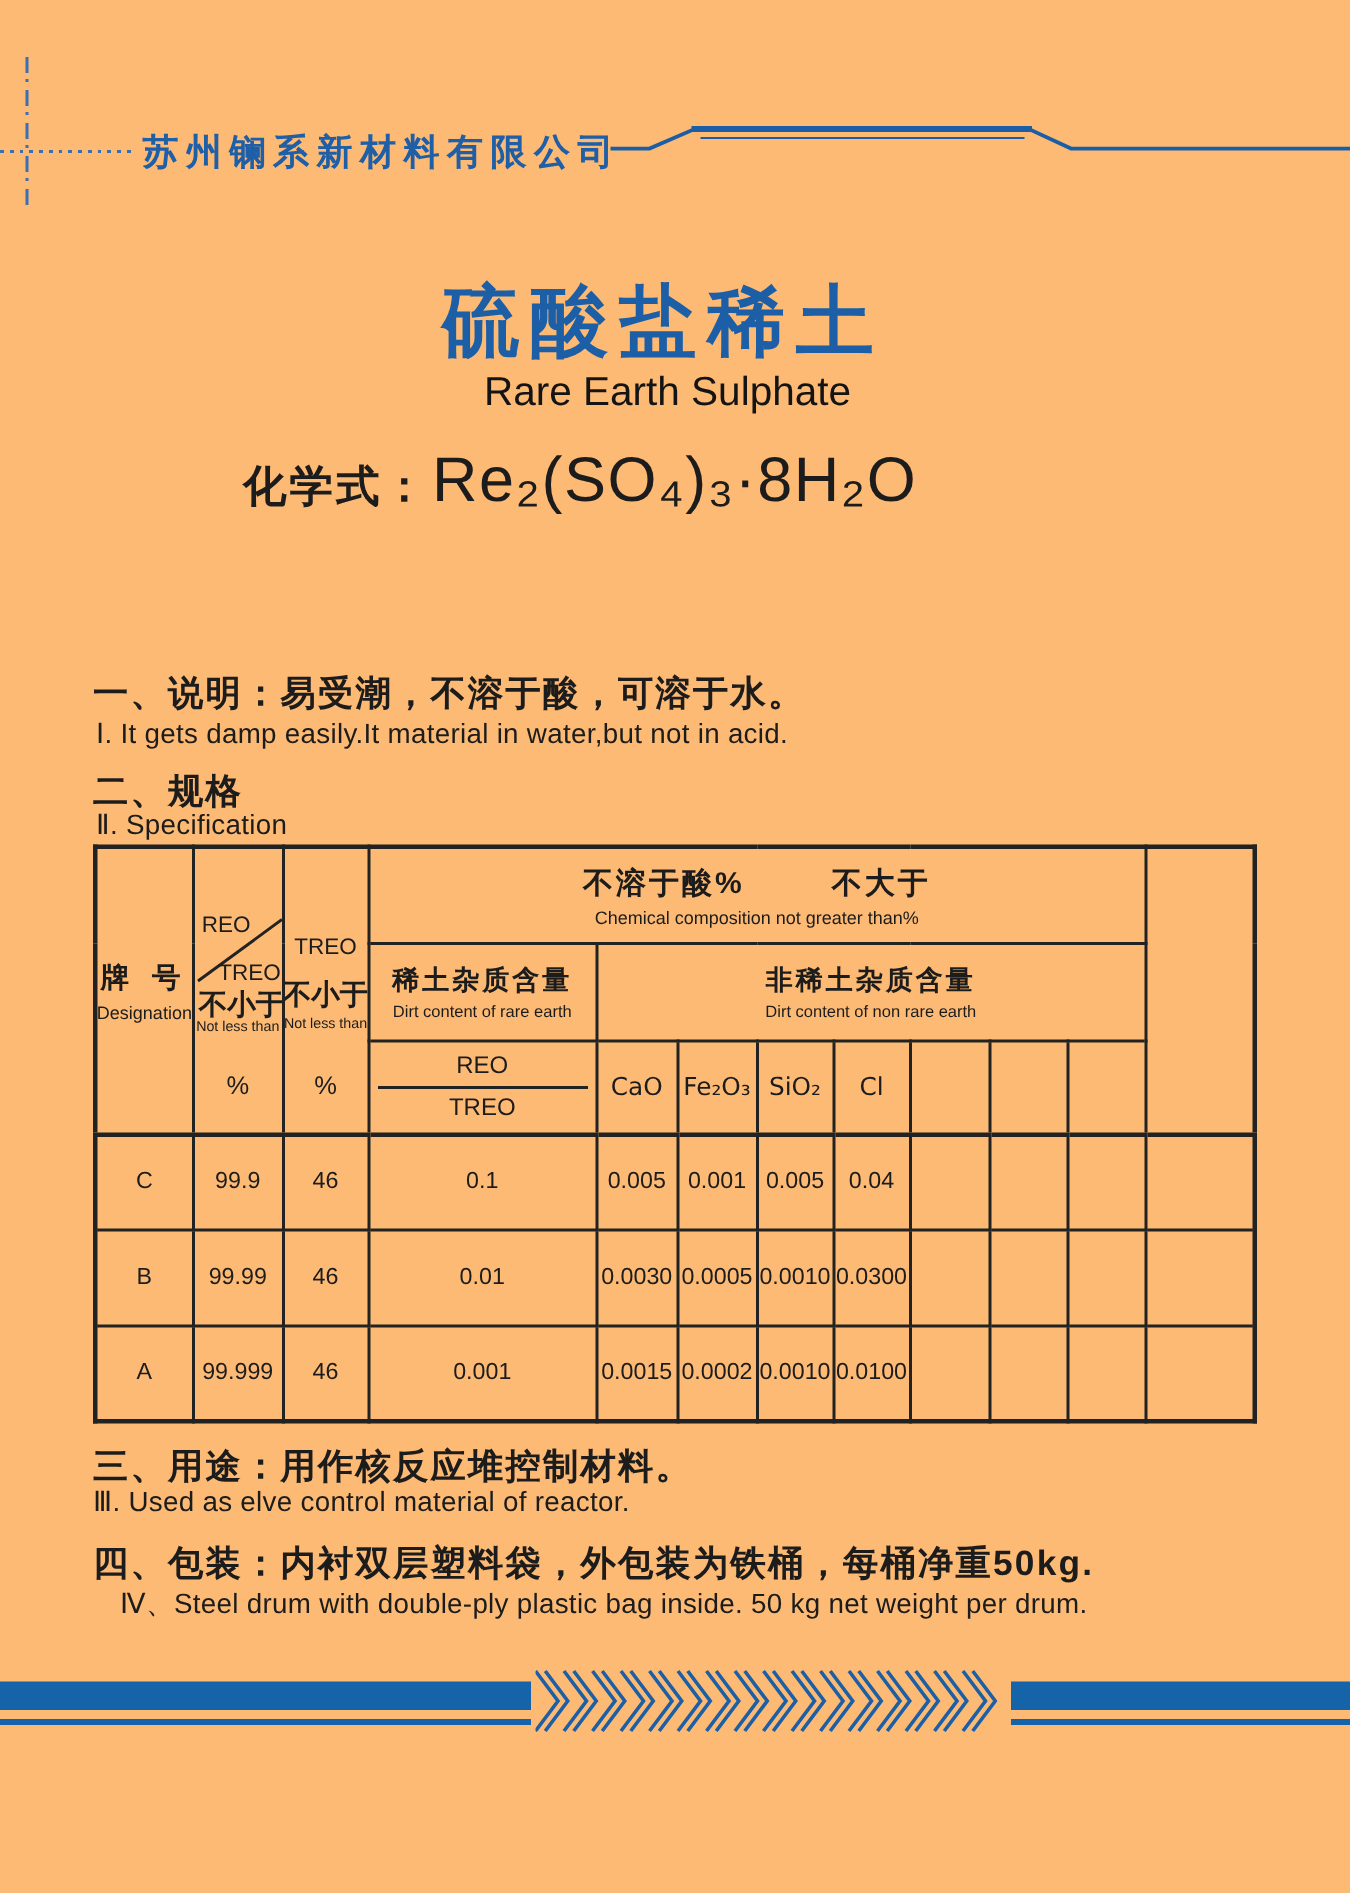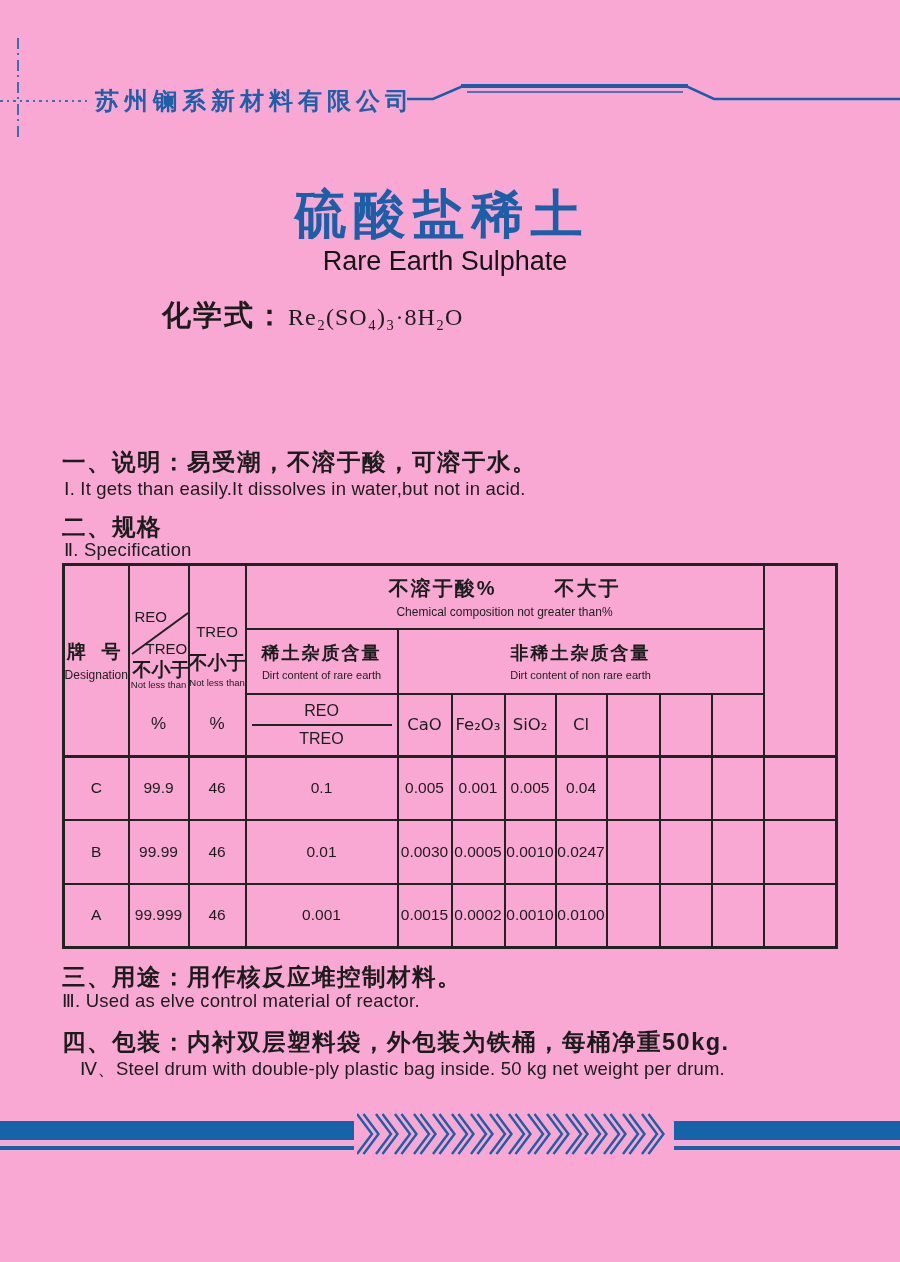--- a/index.html
+++ b/index.html
@@ -5,21 +5,21 @@
   html,body { margin:0; padding:0; }
   body {
     font-family: "Liberation Sans", "DejaVu Sans", sans-serif;
     color:#1c1c1c;
     background:#e8e8e8;
   }
   .page {
     position:relative;
     width:900px; height:1262px;
     margin:0 auto;
-    background:#f9a8d4;
+    background:#fdba74;
     overflow:hidden;
   }
   .abs { position:absolute; }
 
   
   .mark-v {
     left:17px; top:38px; width:2px; height:100px;
     background: repeating-linear-gradient(180deg,
       #3a6fb0 0 11px, transparent 11px 15px,
       #3a6fb0 15px 17px, transparent 17px 22px);
@@ -44,22 +44,22 @@
   }
   .title-en {
     left:0; top:246px; width:890px; text-align:center;
     font-size:27px; color:#141414; white-space:nowrap;
   }
   .formula-row {
     left:162px; top:296px; display:flex; align-items:baseline; white-space:nowrap;
   }
   .formula-label { font-size:29px; font-weight:bold; letter-spacing:2px; }
   .formula-value {
-    font-family:Liberation Serif, serif;
-    font-size:24px; letter-spacing:1px; margin-left:2px;
+    font-family:Liberation Sans, sans-serif;
+    font-size:42px; letter-spacing:1px; margin-left:2px;
   }
   .formula-caption { left:162px; top:341px; font-size:23px; }
 
   
   .sec-cn { font-size:23.5px; font-weight:bold; letter-spacing:1.5px; white-space:nowrap; }
   .sec-en { font-size:18.5px; letter-spacing:0.2px; white-space:nowrap; }
   .s1cn { left:62px; top:446px; }
   .s1en { left:64px; top:478px; }
   .s2cn { left:62px; top:511px; }
   .s2en { left:64px; top:539px; }
@@ -142,21 +142,21 @@
 
   <div class="abs title-en">Rare Earth Sulphate</div>
   <div class="abs title-cn">硫酸盐稀土</div>
 
   <div class="abs formula-row">
     <span class="formula-label">化学式：</span>
     <span class="formula-value">Re₂(SO₄)₃·8H₂O</span>
   </div>
 
   <div class="abs sec-cn s1cn">一、说明：易受潮，不溶于酸，可溶于水。</div>
-  <div class="abs sec-en s1en">Ⅰ. It gets than easily.It dissolves in water,but not in acid.</div>
+  <div class="abs sec-en s1en">Ⅰ. It gets damp easily.It material in water,but not in acid.</div>
 
   <div class="abs sec-cn s2cn">二、规格</div>
   <div class="abs sec-en s2en">Ⅱ. Specification</div>
 
   <table class="spec">
     <colgroup>
       <col style="width:65px">
         <col style="width:60px">
         <col style="width:57px">
         <col style="width:152px">
@@ -249,21 +249,21 @@
       <td></td>
     </tr>
     <tr class="row-b">
       <td>B</td>
       <td>99.99</td>
       <td>46</td>
       <td>0.01</td>
       <td>0.0030</td>
       <td>0.0005</td>
       <td>0.0010</td>
-      <td>0.0247</td>
+      <td>0.0300</td>
       <td></td>
       <td></td>
       <td></td>
       <td></td>
     </tr>
     <tr class="row-a">
       <td>A</td>
       <td>99.999</td>
       <td>46</td>
       <td>0.001</td>

